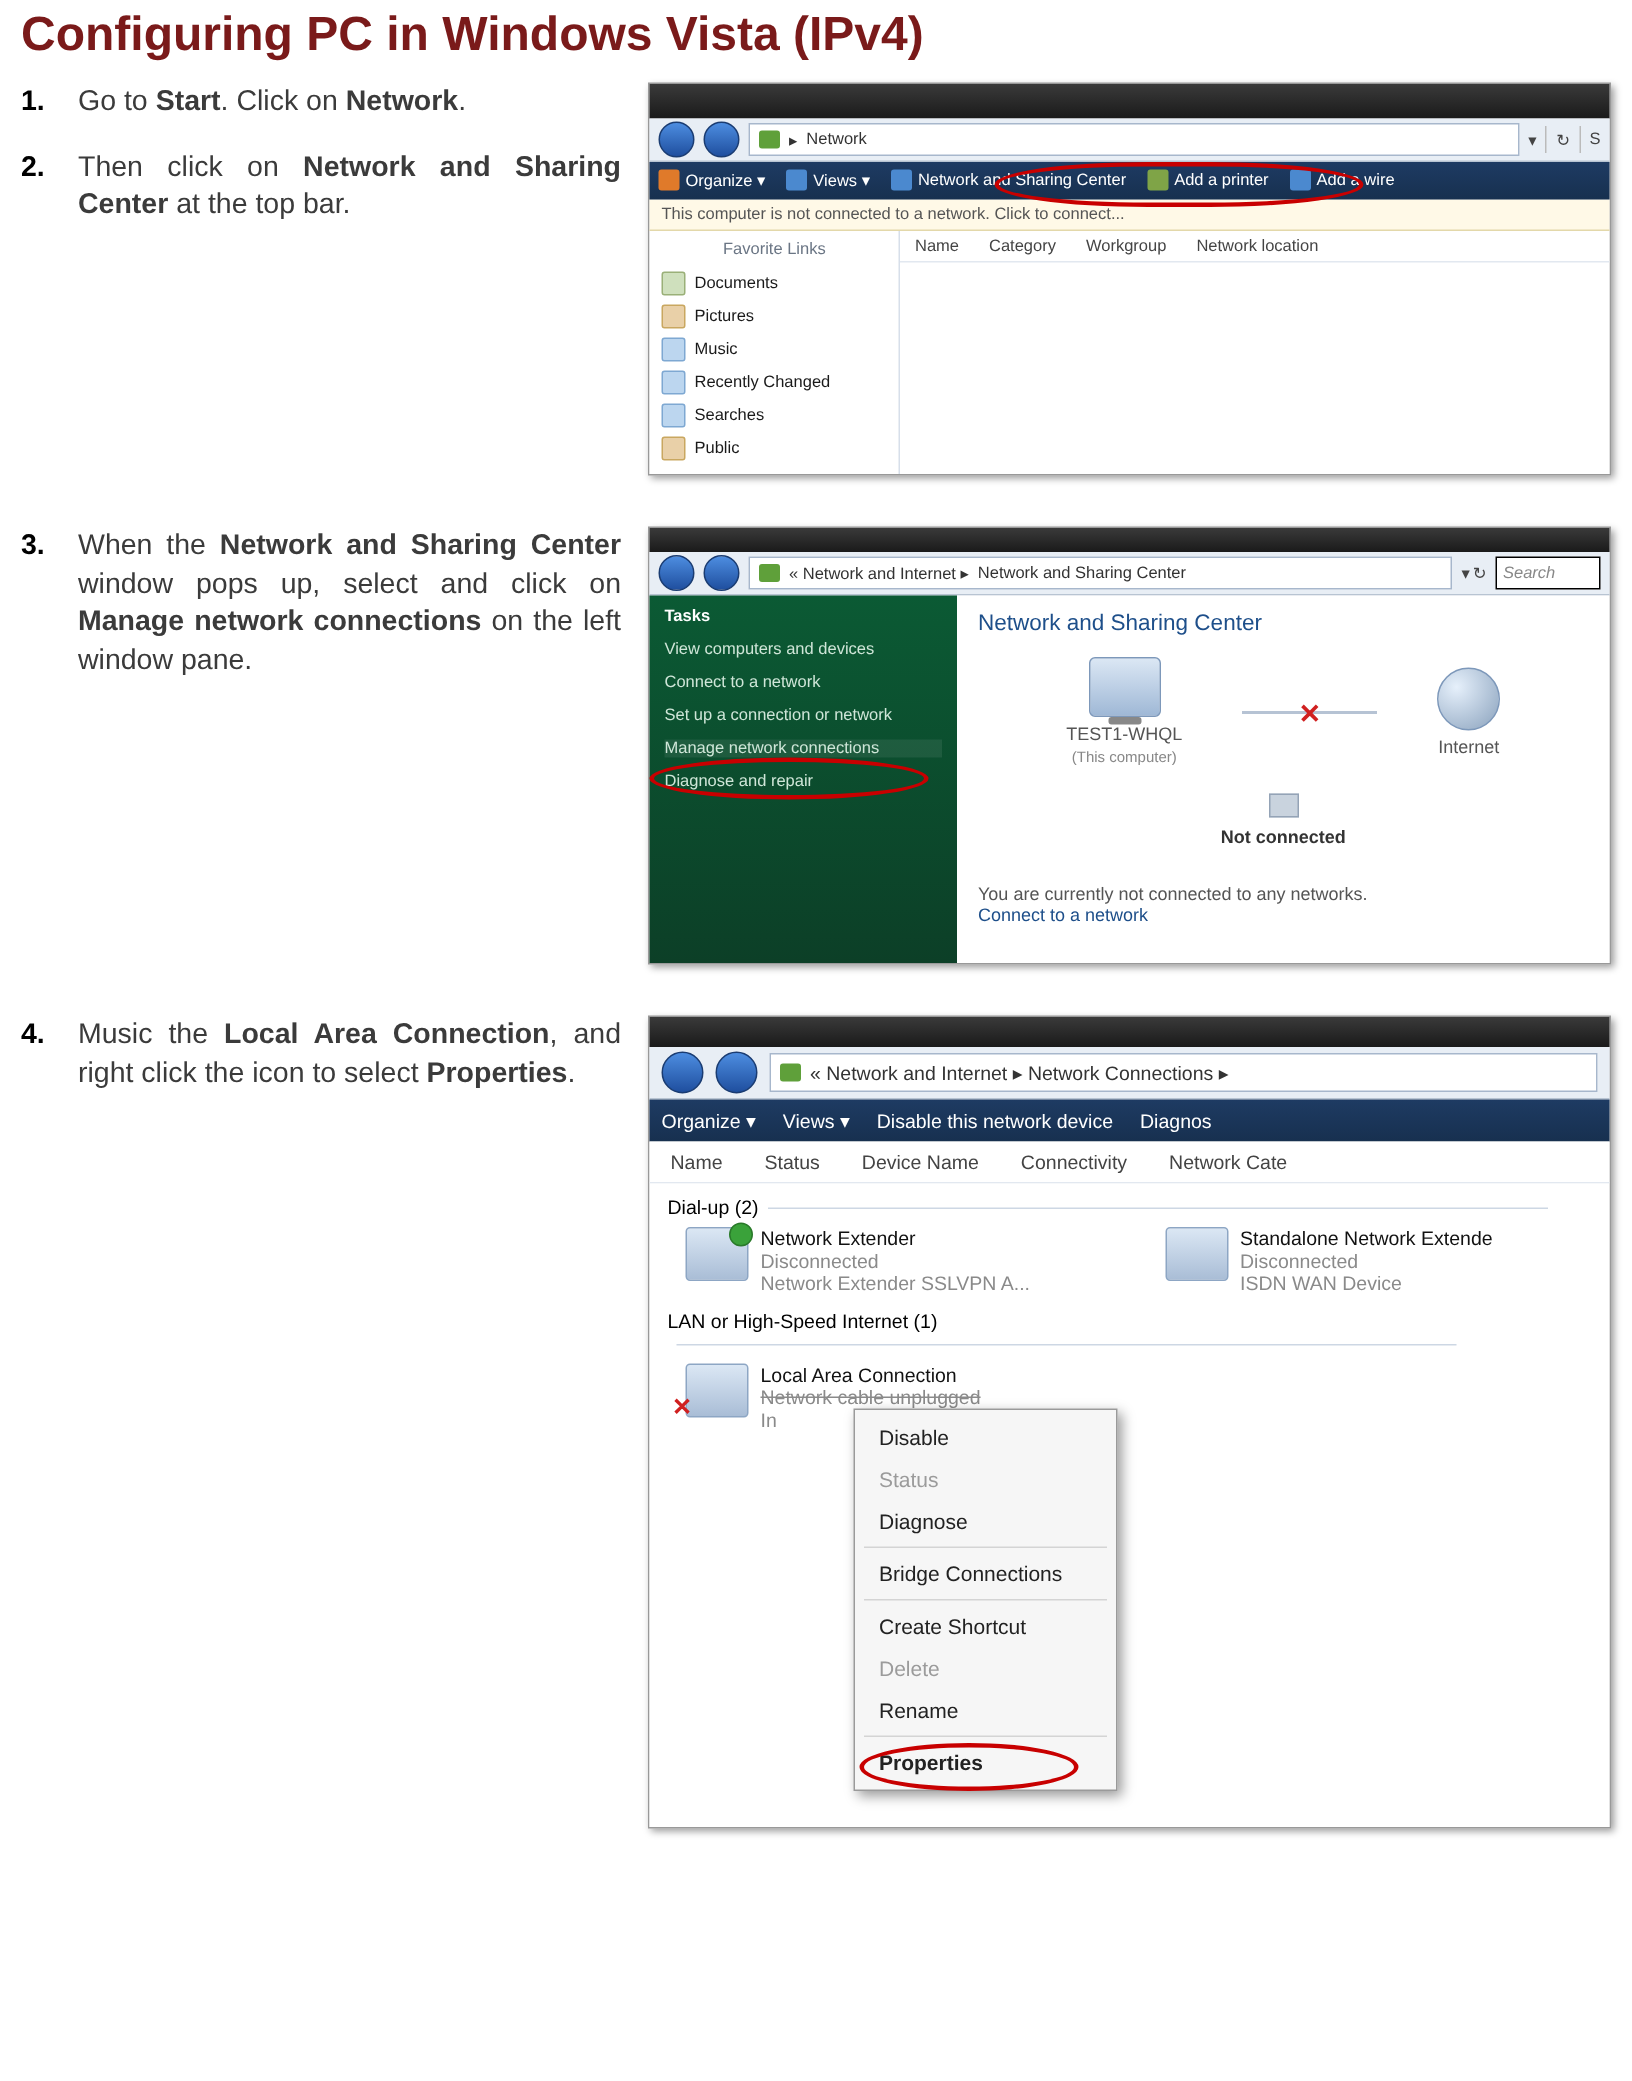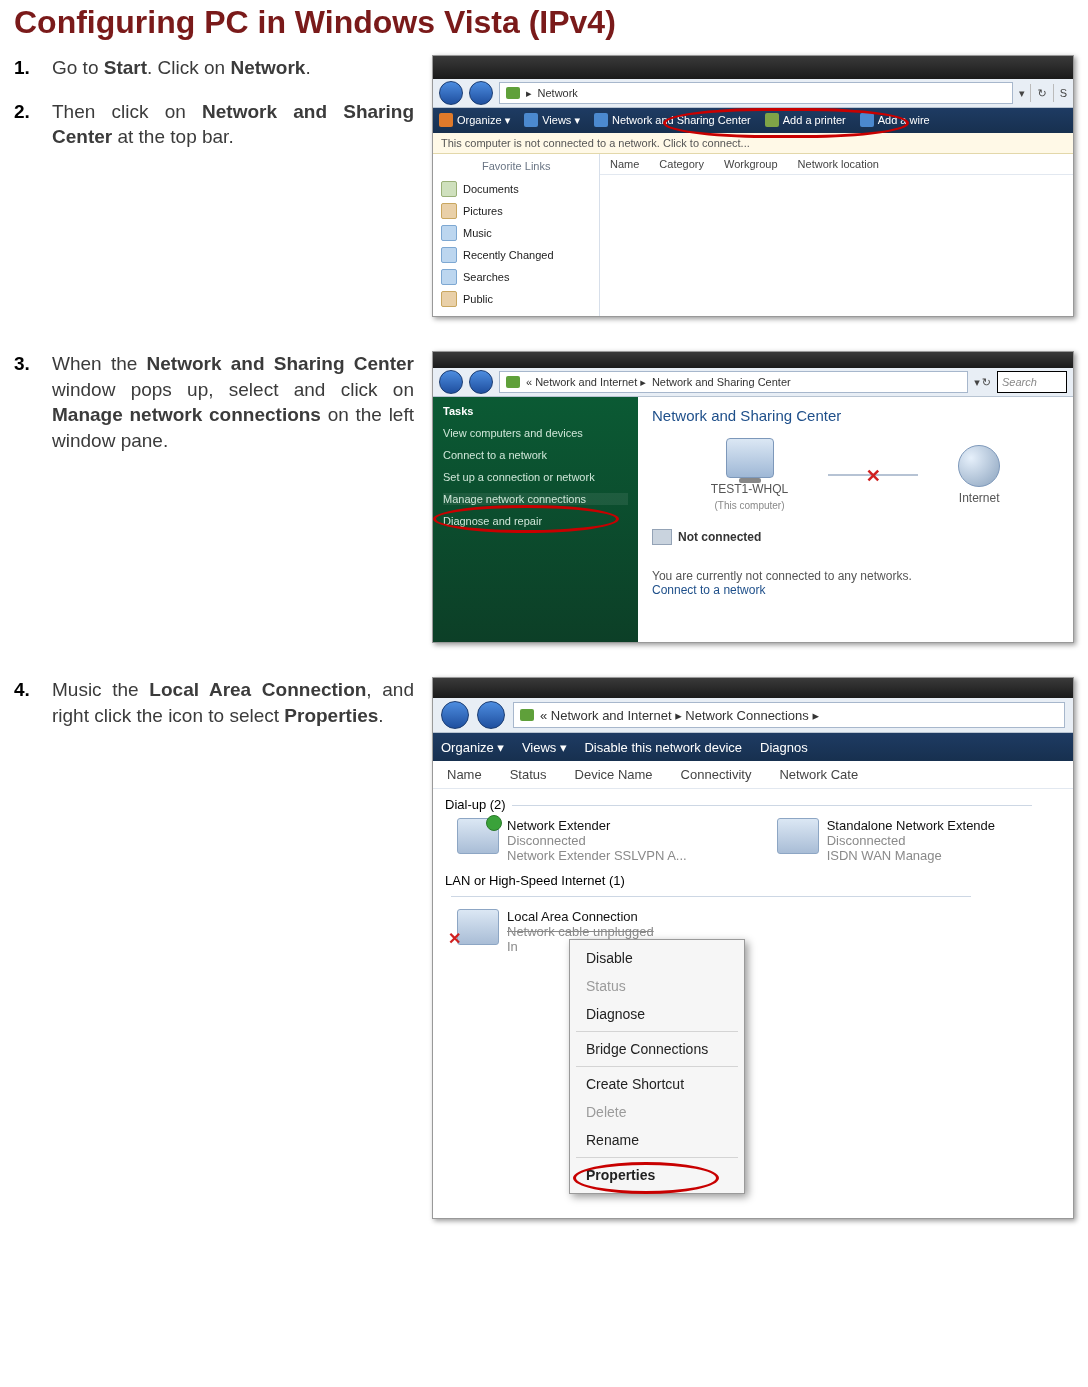--- a/index.html
+++ b/index.html
@@ -52,21 +52,21 @@
   .ring2{position:absolute;border:3px solid #c80000;border-radius:50%/50%;width:180px;height:22px;left:0;top:108px;pointer-events:none;}
   .s2 .main{flex:1;background:#fff;padding:10px 14px;color:#333;font-size:12px;}
   .s2 .main .mtitle{color:#1e4f8a;font-size:15px;margin-bottom:14px;}
   .netdiag{display:flex;align-items:center;justify-content:center;gap:40px;margin:10px 0 18px 0;}
   .netdiag .node{display:flex;flex-direction:column;align-items:center;gap:4px;color:#555;}
   .pcicon{width:46px;height:38px;background:linear-gradient(#dbe7f4,#9fb8d6);border:1px solid #7d98ba;border-radius:4px;position:relative;}
   .pcicon::after{content:"";position:absolute;bottom:-6px;left:12px;width:22px;height:5px;background:#888;border-radius:2px;}
   .globe{width:40px;height:40px;border-radius:50%;background:radial-gradient(circle at 30% 30%,#e6f0fb,#8aa2bd);border:1px solid #7d98ba;}
   .linkline{width:90px;height:2px;background:#b6c3d4;position:relative;}
   .linkline .xmark{position:absolute;left:50%;top:-9px;transform:translateX(-50%);color:#d02020;font-weight:bold;font-size:18px;}
-  .s2 .notconn{display:flex;align-items:center;gap:6px;font-weight:bold;margin:6px 0;}
+  .s2 .notconn{display:flex;align-items:center;gap:6px;font-weight:bold;margin:6px 0;flex-direction:column;}
   .s2 .notconn .nico{width:18px;height:14px;background:#c9d3de;border:1px solid #94a3b6;}
   .s2 .msg{color:#555;margin-top:24px;}
   .s2 .link{color:#1e4f8a;cursor:default;}
   
   .s3{height:540px;display:flex;flex-direction:column;}
   .s3 .titlebar{height:20px;background:linear-gradient(#3a3a3a,#1a1a1a);}
   .s3 .addr{height:34px;background:#e8eef5;display:flex;align-items:center;padding:0 8px;gap:8px;border-bottom:1px solid #b8c4d2;font-size:13px;}
   .s3 .navbtn{width:26px;height:26px;}
   .s3 .crumb{height:24px;}
   .s3 .toolbar{height:28px;background:linear-gradient(#1e3b63,#17304f);display:flex;align-items:center;color:#fff;padding:0 8px;gap:18px;font-size:13px;}
@@ -307,21 +307,21 @@
                 <div class="t1">Network Extender</div>
                 <div class="t2">Disconnected</div>
                 <div class="t2">Network Extender SSLVPN A...</div>
               </div>
             </div>
             <div class="conn">
               <div class="connico"></div>
               <div>
                 <div class="t1">Standalone Network Extende</div>
                 <div class="t2">Disconnected</div>
-                <div class="t2">ISDN WAN Manage</div>
+                <div class="t2">ISDN WAN Device</div>
               </div>
             </div>
           </div>
           <div class="grp">LAN or High-Speed Internet (1)</div>
           <div class="lan">
             <div class="conn">
               <div class="connico">
                   <span class="xr">✕</span>
                 </div>
               <div>

